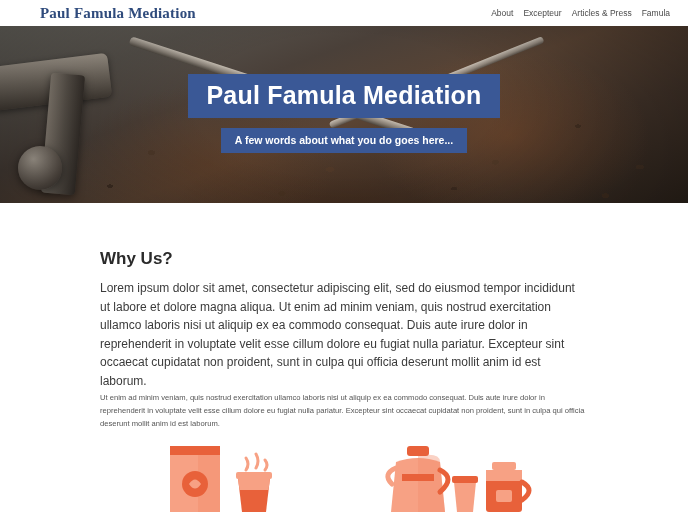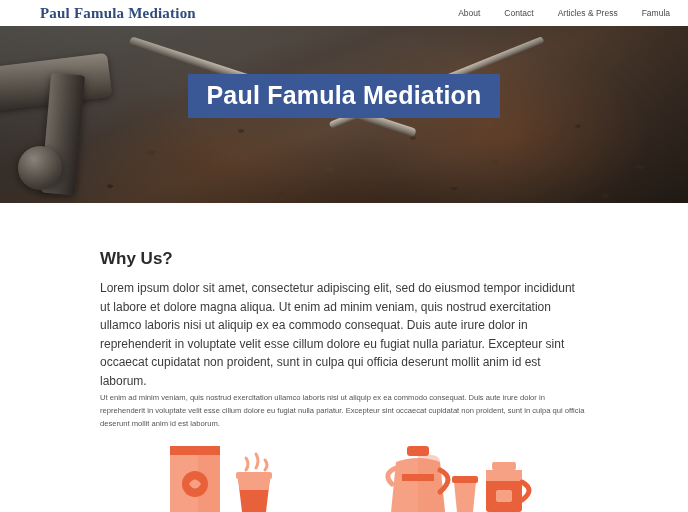--- a/index.html
+++ b/index.html
@@ -35,21 +35,21 @@
     font-family: "Liberation Serif", serif;
     font-weight: bold;
     font-size: 15px;
     color: #2f4b7c;
     letter-spacing: 0.2px;
     white-space: nowrap;
   }
   .nav {
     display: flex;
     align-items: center;
-    gap: 24px;
+    gap: 10px;
   }
   .nav-item {
     font-size: 8.5px;
     color: #4a4a4a;
     white-space: nowrap;
     cursor: pointer;
   }
 
   
   .hero {
@@ -231,37 +231,38 @@
 </style>
 </head>
 <body>
 
 <div class="page">
 
   <div class="site-header">
     <div class="brand">Paul Famula Mediation</div>
     <div class="nav">
       <div class="nav-item">About</div>
-      <div class="nav-item">Contact</div>
+      <div class="nav-item">Excepteur</div>
       <div class="nav-item">Articles &amp; Press</div>
       <div class="nav-item">Famula</div>
     </div>
   </div>
 
   <div class="hero">
     <div class="hero-photo"></div>
     <div class="hero-beans"></div>
     <div class="grinder-rod"></div>
     <div class="grinder-rod2"></div>
     <div class="grinder-arm"></div>
     <div class="grinder-col"></div>
     <div class="grinder-knob"></div>
     <div class="hero-vignette"></div>
     <div class="hero-content">
       <div class="hero-title">Paul Famula Mediation</div>
+      <div class="hero-sub">A few words about what you do goes here...</div>
     </div>
   </div>
 
   <div class="main">
     <h2 class="section-title">Why Us?</h2>
     <p class="lead">Lorem ipsum dolor sit amet, consectetur adipiscing elit, sed do eiusmod tempor incididunt ut labore et dolore magna aliqua. Ut enim ad minim veniam, quis nostrud exercitation ullamco laboris nisi ut aliquip ex ea commodo consequat. Duis aute irure dolor in reprehenderit in voluptate velit esse cillum dolore eu fugiat nulla pariatur. Excepteur sint occaecat cupidatat non proident, sunt in culpa qui officia deserunt mollit anim id est laborum.</p>
     <p class="services-copy">Ut enim ad minim veniam, quis nostrud exercitation ullamco laboris nisi ut aliquip ex ea commodo consequat. Duis aute irure dolor in reprehenderit in voluptate velit esse cillum dolore eu fugiat nulla pariatur. Excepteur sint occaecat cupidatat non proident, sunt in culpa qui officia deserunt mollit anim id est laborum.</p>
   </div>
 
   <div class="illus-row">

